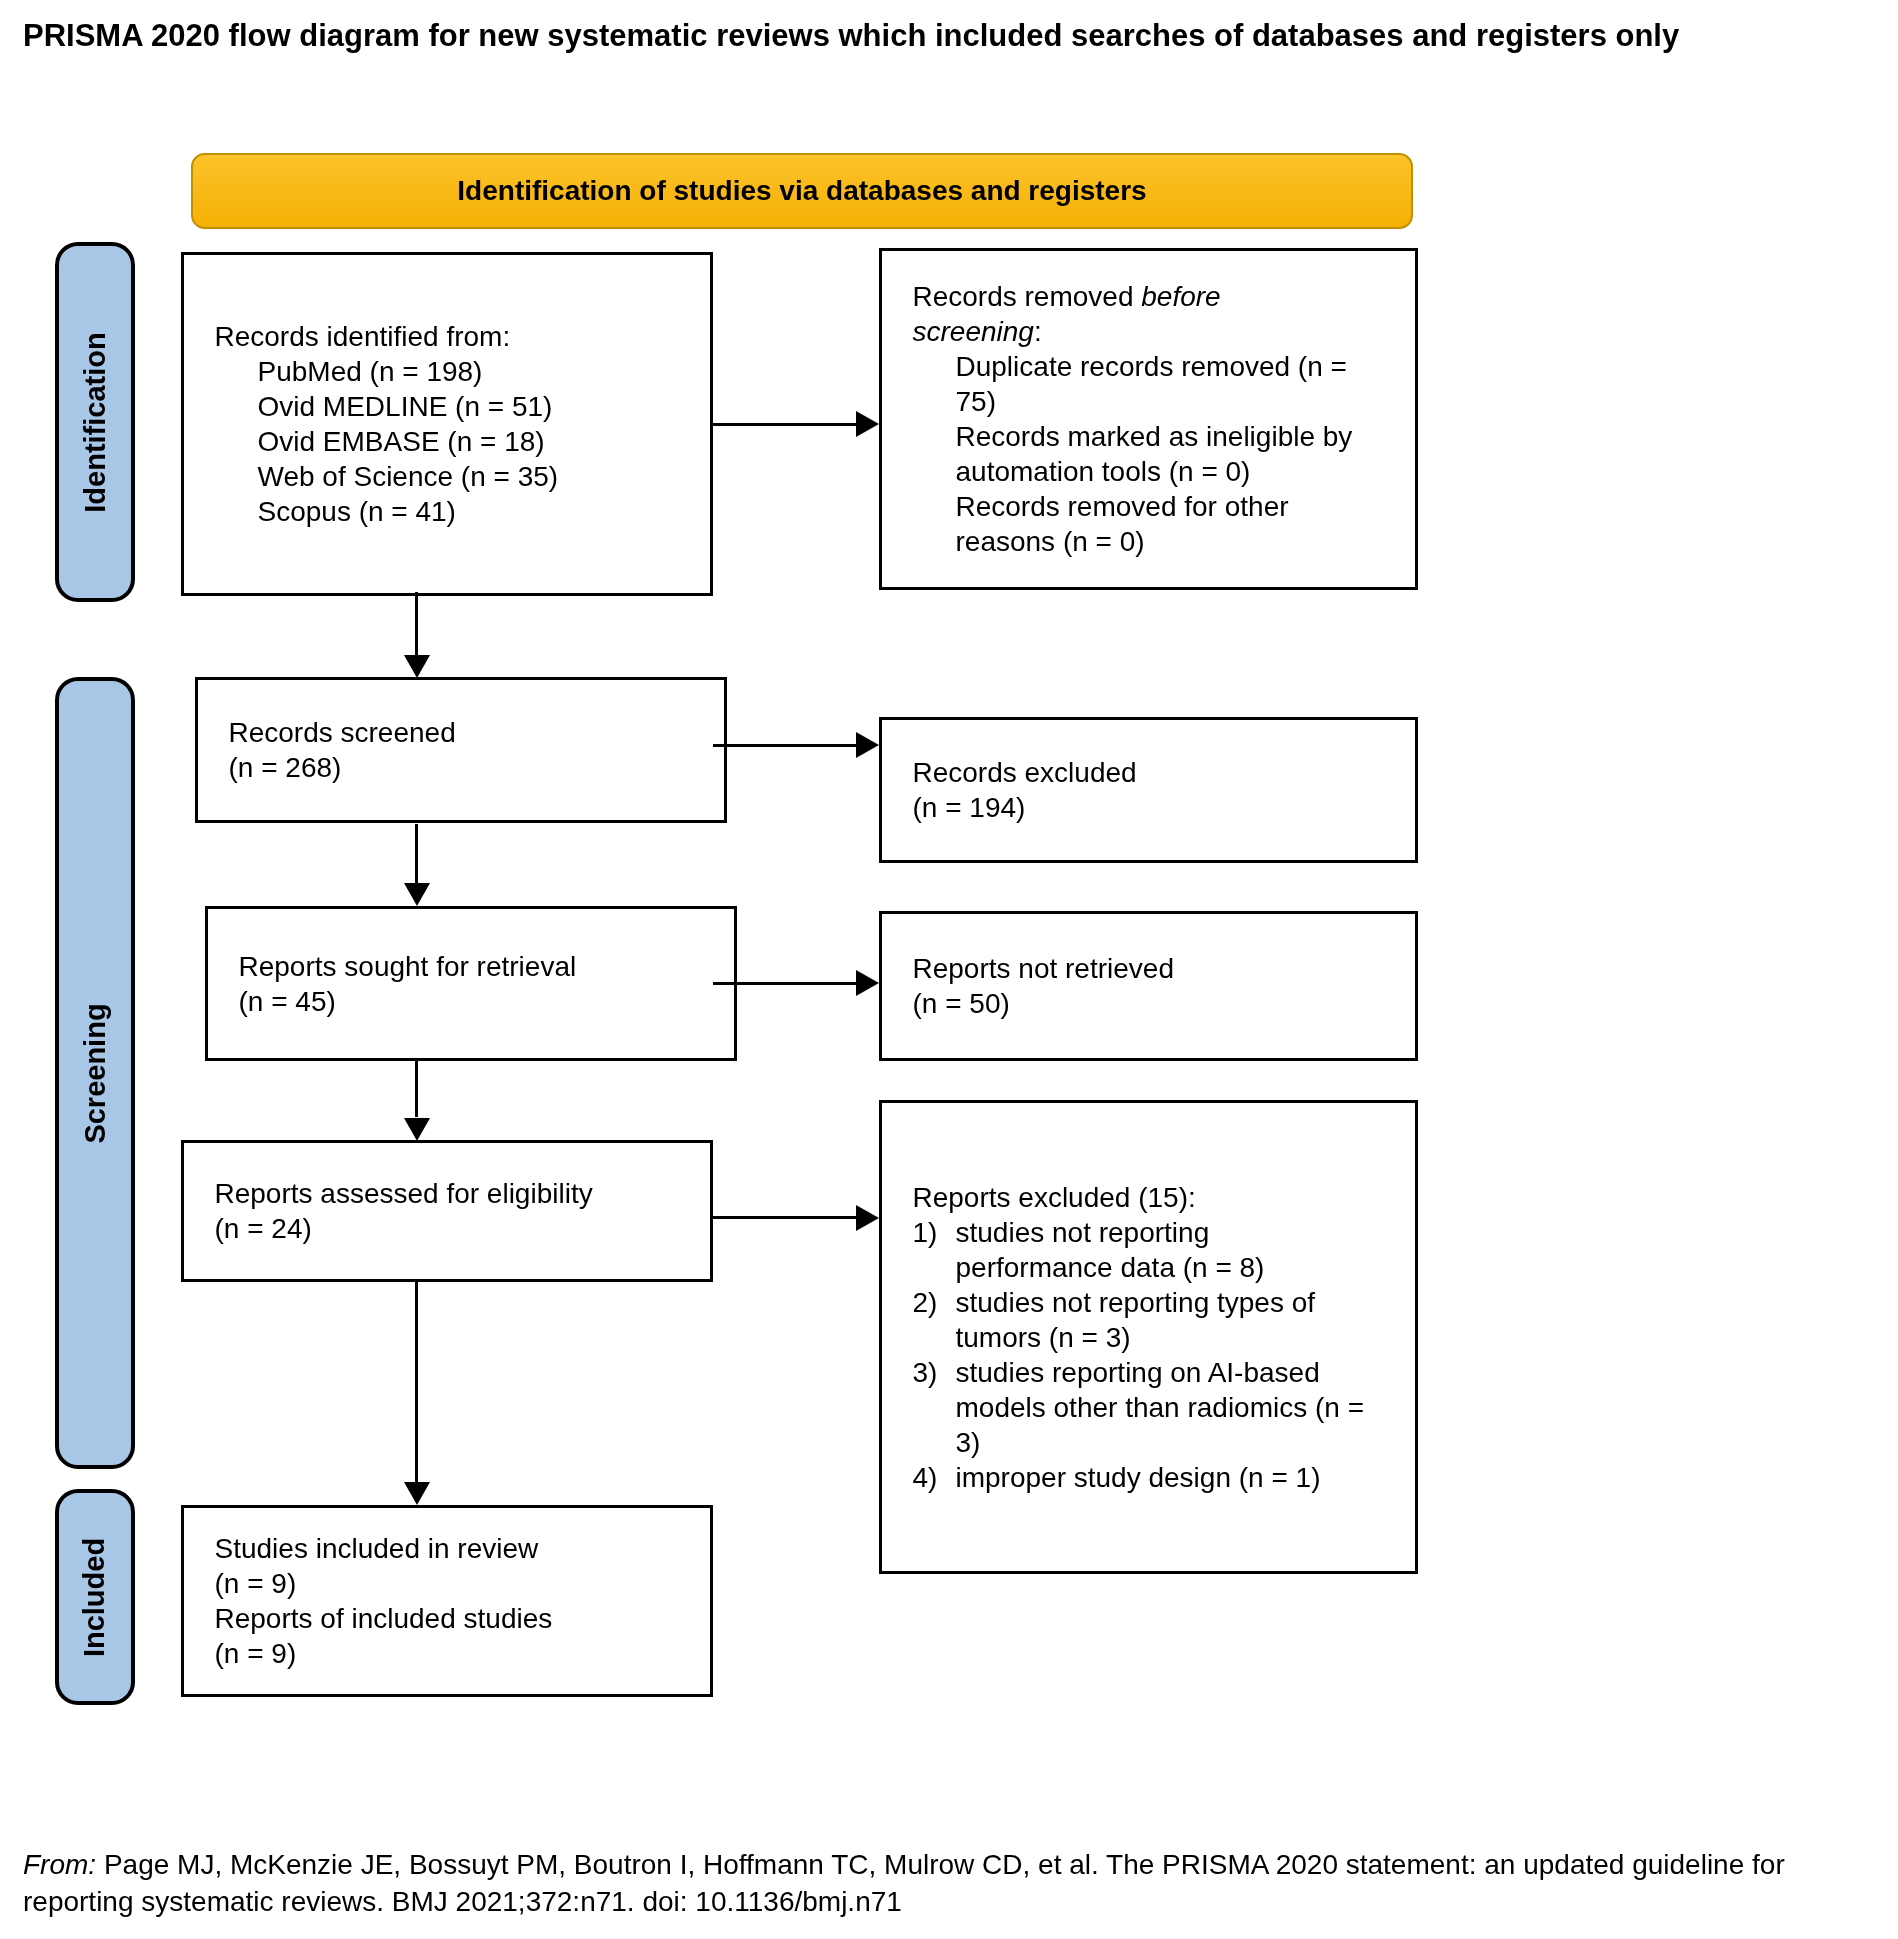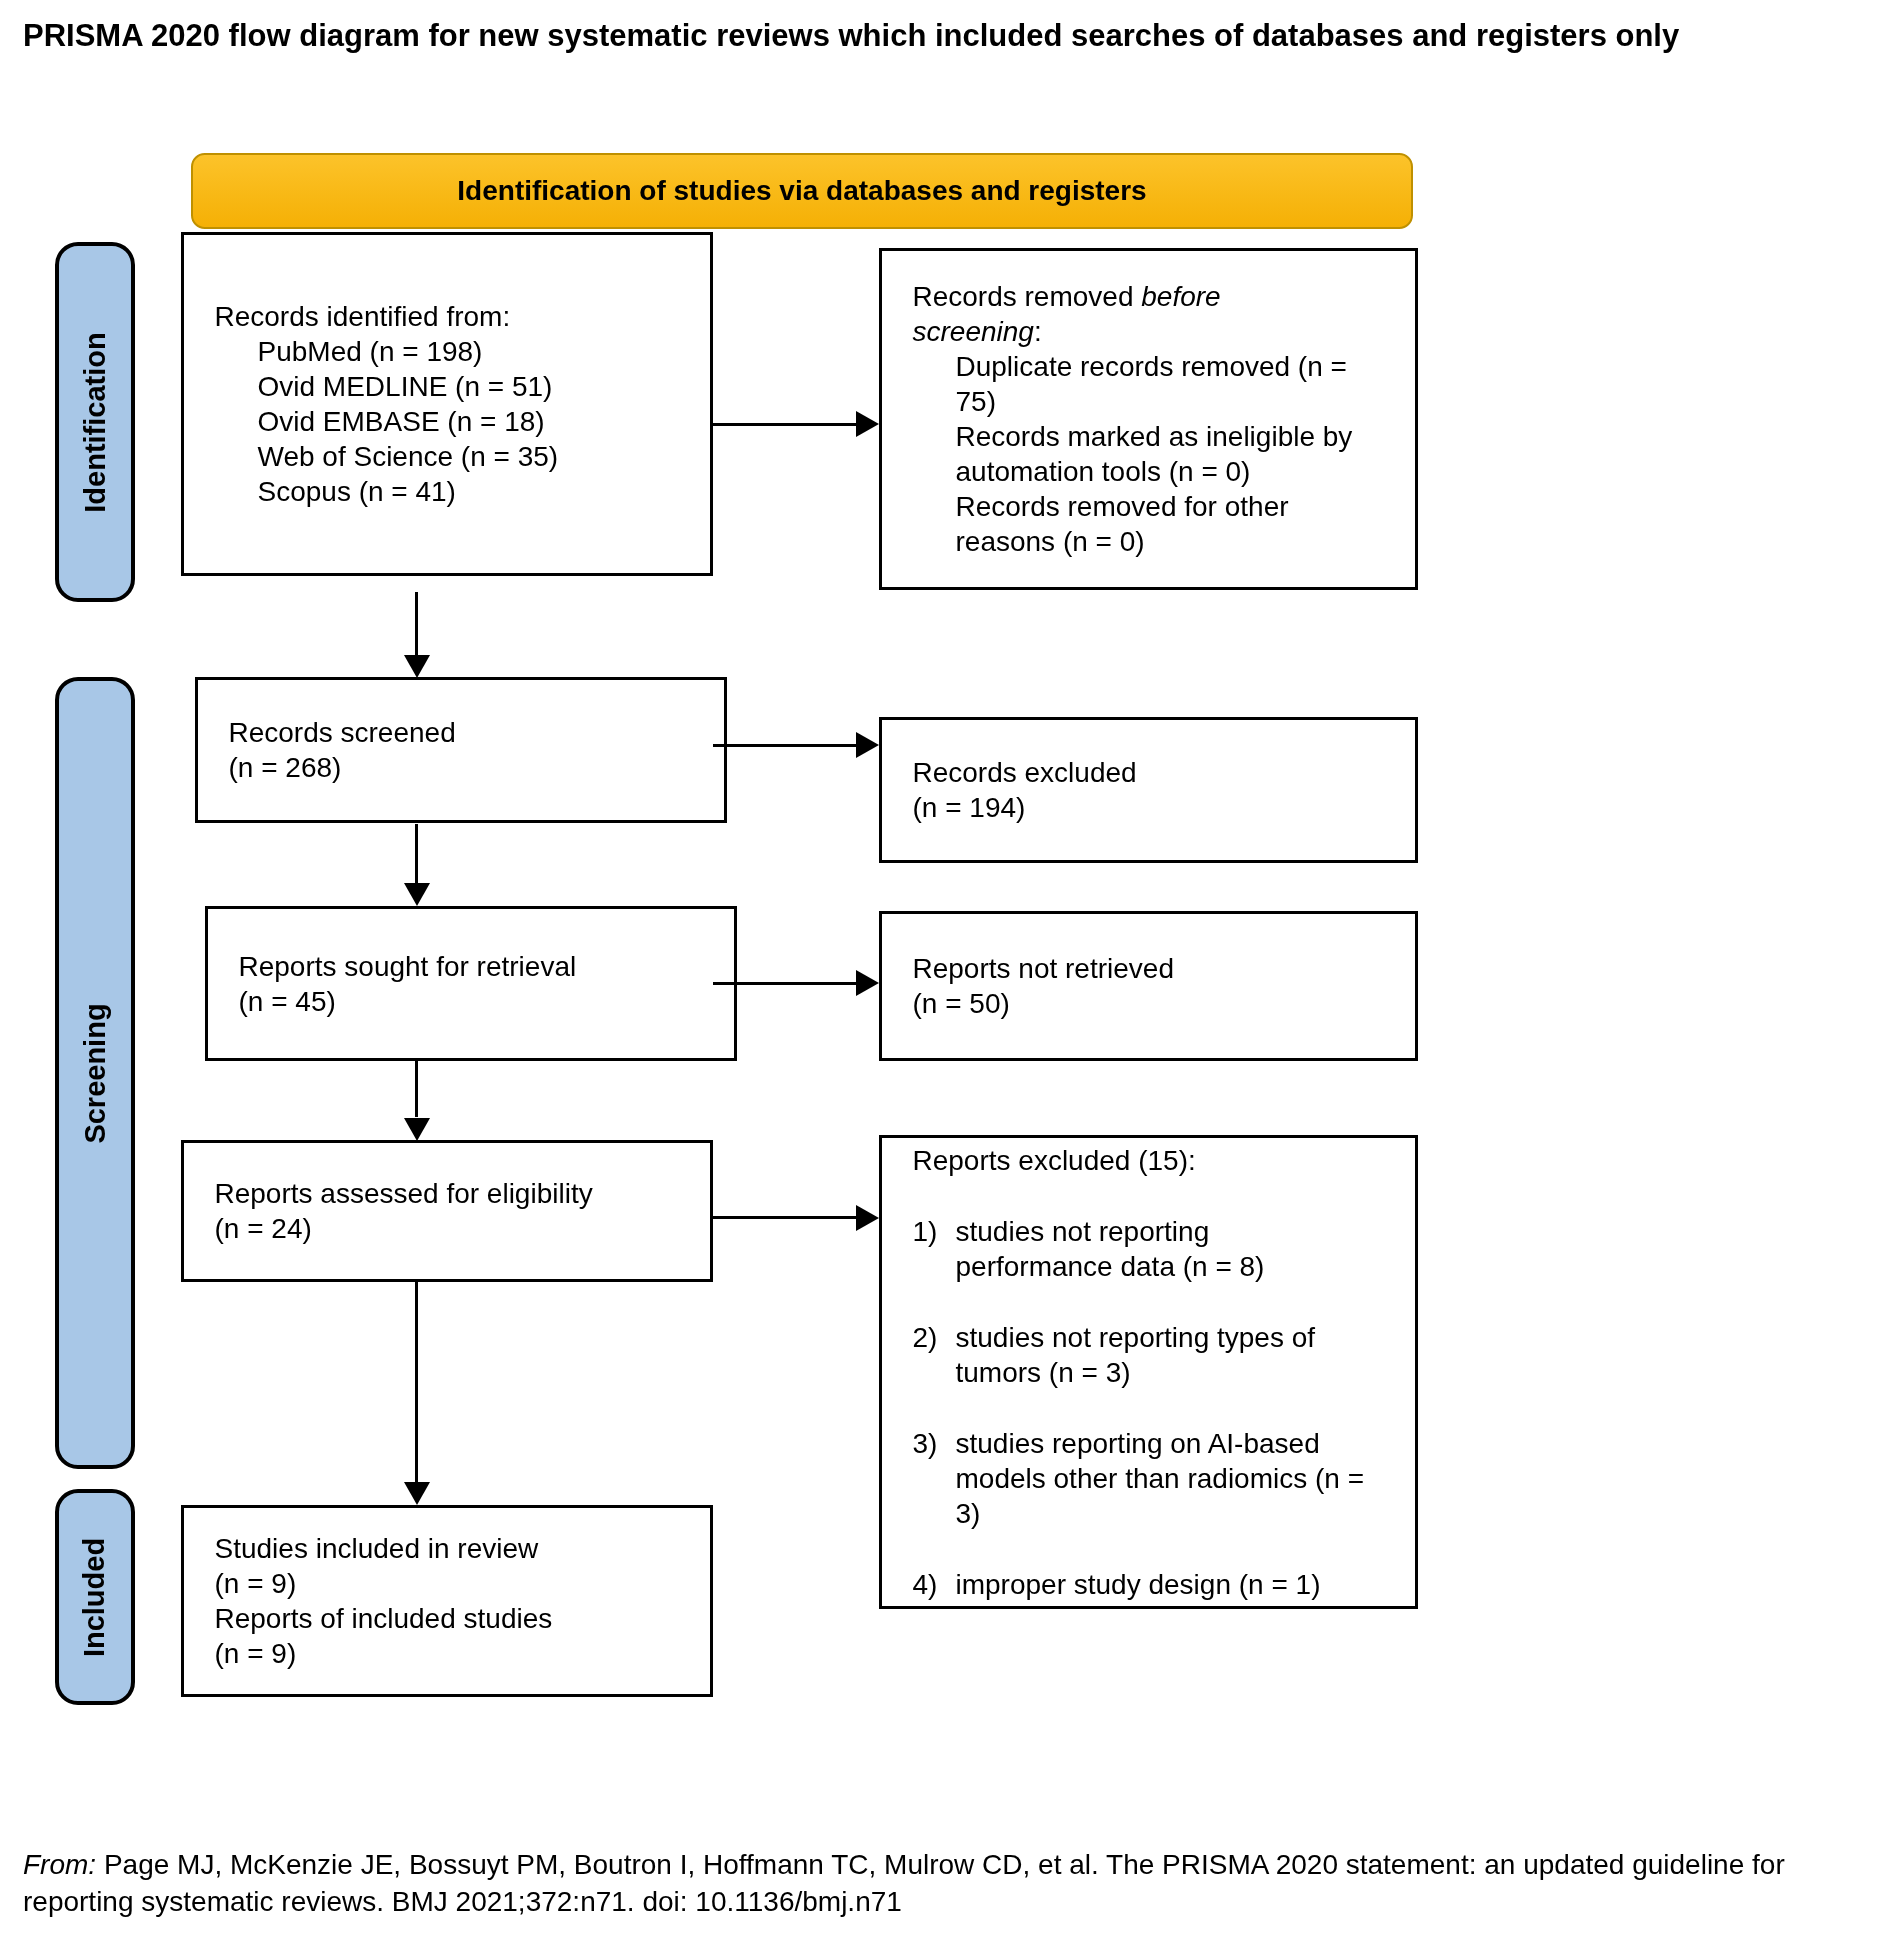--- a/index.html
+++ b/index.html
@@ -91,21 +91,21 @@
   <div class="sidebar" style="left:55px; top:242px; width:80px; height:360px;">
     <span>Identification</span>
   </div>
   <div class="sidebar" style="left:55px; top:677px; width:80px; height:792px;">
     <span>Screening</span>
   </div>
   <div class="sidebar" style="left:55px; top:1489px; width:80px; height:216px;">
     <span>Included</span>
   </div>
 
-  <div class="box" style="left:181px; top:232px; width:532px; height:344px;">
+  <div class="box" style="left:181px; top:252px; width:532px; height:344px;">
     <div class="line">Records identified from:</div>
     <div class="line indent">PubMed (n = 198)</div>
     <div class="line indent">Ovid MEDLINE (n = 51)</div>
     <div class="line indent">Ovid EMBASE (n = 18)</div>
     <div class="line indent">Web of Science (n = 35)</div>
     <div class="line indent">Scopus (n = 41)</div>
   </div>
 
   <div class="box" style="left:879px; top:248px; width:539px; height:342px;">
     <div class="line intro-narrow">
@@ -131,21 +131,21 @@
   </div>
   <div class="box" style="left:879px; top:911px; width:539px; height:150px;">
     <div class="line">Reports not retrieved</div>
     <div class="line">(n = 50)</div>
   </div>
 
   <div class="box" style="left:181px; top:1140px; width:532px; height:142px;">
     <div class="line">Reports assessed for eligibility</div>
     <div class="line">(n = 24)</div>
   </div>
-  <div class="box" style="left:879px; top:1135px; width:539px; height:474px; padding-right:34px;gap:36px;">
+  <div class="box" style="left:879px; top:1100px; width:539px; height:474px; padding-right:34px;">
     <div class="line">Reports excluded (15):</div>
     <div class="numitem">
       <span class="num">1)</span>
       <span class="txt">studies not reporting performance data (n = 8)</span>
     </div>
     <div class="numitem">
       <span class="num">2)</span>
       <span class="txt">studies not reporting types of tumors (n = 3)</span>
     </div>
     <div class="numitem">

